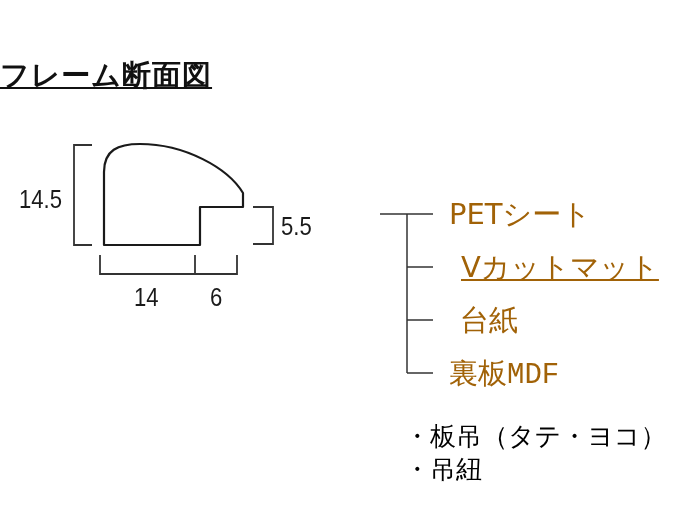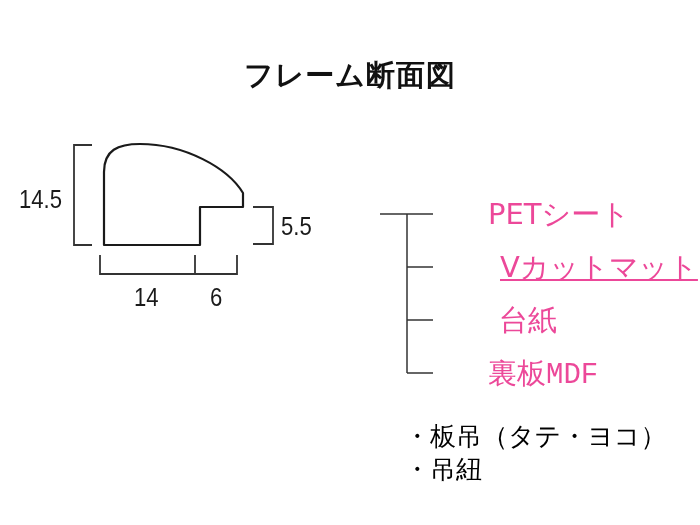--- a/index.html
+++ b/index.html
@@ -1,21 +1,21 @@
 <!DOCTYPE html>
 <html><head>
 <meta charset="utf-8">
 <style>
   html, body { margin: 0; padding: 0; background: #ffffff; }
   body { width: 700px; height: 525px; position: relative; overflow: hidden;
          font-family: "DejaVu Sans", "Liberation Sans", sans-serif; color: #111111; }
   .abs { position: absolute; white-space: nowrap; }
-  .title { left: 0; width: 700px; top: 56px; text-align: center; font-size: 29px; font-weight: bold; letter-spacing: 1px; }
+  .title { left: 0; width: 700px; top: 56px; text-align: left; font-size: 29px; font-weight: bold; letter-spacing: 1px; text-decoration: underline; }
   .dim { font-family: "Liberation Sans", "DejaVu Sans", sans-serif; font-size: 26px; color: #1a1a1a; transform: scaleX(0.85); transform-origin: left center; }
-  .layer { font-size: 29px; line-height: 32px; color: #ec4899; margin-left: 39px; }
+  .layer { font-size: 29px; line-height: 32px; color: #a16207; }
   .note { font-size: 26px; line-height: 30px; color: #000000; }
   svg { position: absolute; left: 0; top: 0; }
 </style>
 </head>
 <body>
 
 <div class="abs title">フレーム断面図</div>
 
 <svg width="700" height="525" viewBox="0 0 700 525">
 

